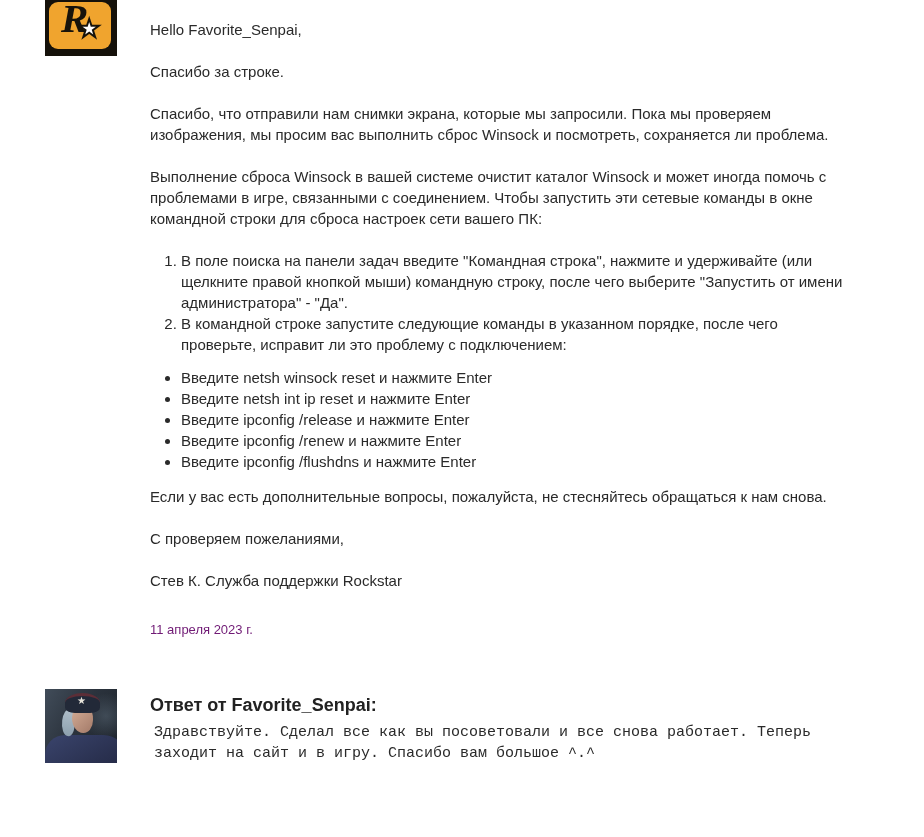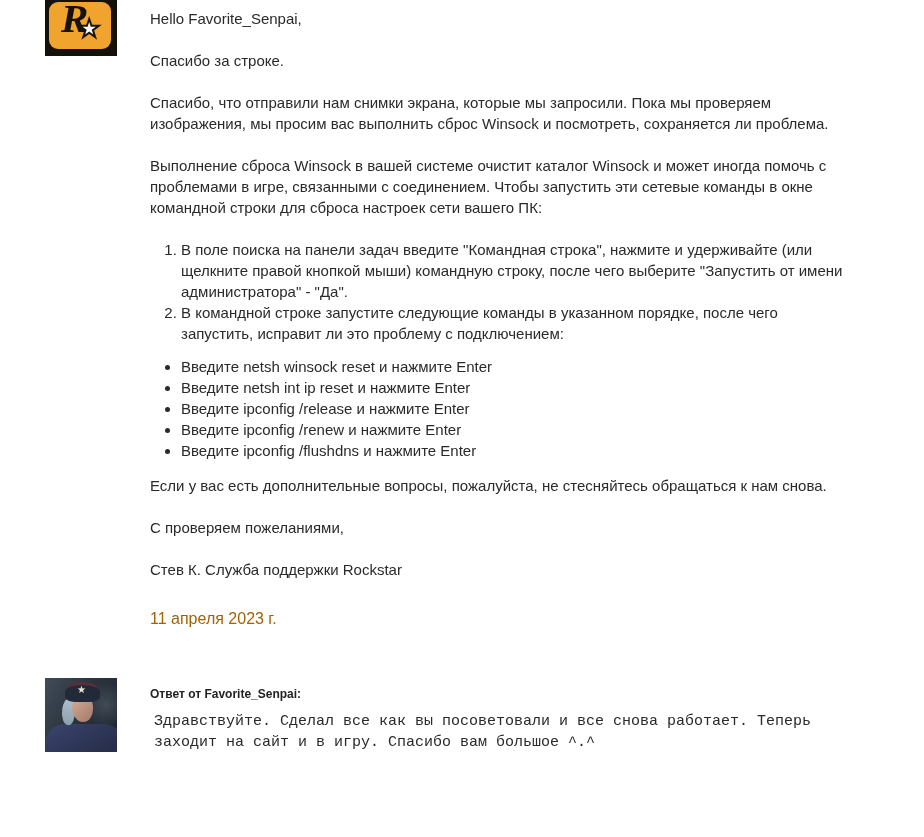--- a/index.html
+++ b/index.html
@@ -24,41 +24,41 @@
   .avatar-col {
     flex: none;
     width: 72px;
     margin-right: 33px;
   }
   .body-col {
     width: 698px;
     font-size: 15px;
     line-height: 21px;
   }
-  .support .body-col { padding-top: 8px; }
+  .support .body-col { padding-top: 19px; }
   .body-col p { margin: 0 0 21px 0; }
   ol.steps {
     margin: 8px 0 4px 0;
     padding-left: 31px;
   }
   ul.commands {
     margin: 12px 0 14px 0;
     padding-left: 31px;
   }
   ol.steps li, ul.commands li { margin: 0; }
   .date {
     margin-top: 30px;
-    font-size: 16px;
+    font-size: 13px;
     line-height: 18px;
-    color: #a16207;
+    color: #701a75;
   }
   .reply { margin-top: 50px; }
   .reply .body-col { padding-top: 7px; }
   .reply-header {
-    font-size: 12px;
+    font-size: 18px;
     line-height: 18px;
     font-weight: bold;
     color: #222222;
     margin-bottom: 8px;
   }
   .reply .body-col p { margin: 4px; font-family: Liberation Mono, monospace; }
 
   
   .avatar-rockstar {
     position: relative;
@@ -159,21 +159,21 @@
         </div>
       </div>
     </div>
     <div class="body-col">
       <p>Hello Favorite_Senpai,</p>
       <p>Спасибо за строке.</p>
       <p>Спасибо, что отправили нам снимки экрана, которые мы запросили. Пока мы проверяем изображения, мы просим вас выполнить сброс Winsock и посмотреть, сохраняется ли проблема.</p>
       <p>Выполнение сброса Winsock в вашей системе очистит каталог Winsock и может иногда помочь с проблемами в игре, связанными с соединением. Чтобы запустить эти сетевые команды в окне командной строки для сброса настроек сети вашего ПК:</p>
       <ol class="steps">
         <li>В поле поиска на панели задач введите "Командная строка", нажмите и удерживайте (или щелкните правой кнопкой мыши) командную строку, после чего выберите "Запустить от имени администратора" - "Да".</li>
-        <li>В командной строке запустите следующие команды в указанном порядке, после чего запустить, исправит ли это проблему с подключением:</li>
+        <li>В командной строке запустите следующие команды в указанном порядке, после чего проверьте, исправит ли это проблему с подключением:</li>
       </ol>
       <ul class="commands">
         <li>Введите netsh winsock reset и нажмите Enter</li>
         <li>Введите netsh int ip reset и нажмите Enter</li>
         <li>Введите ipconfig /release и нажмите Enter</li>
         <li>Введите ipconfig /renew и нажмите Enter</li>
         <li>Введите ipconfig /flushdns и нажмите Enter</li>
       </ul>
       <p>Если у вас есть дополнительные вопросы, пожалуйста, не стесняйтесь обращаться к нам снова.</p>
       <p>С проверяем пожеланиями,</p>

